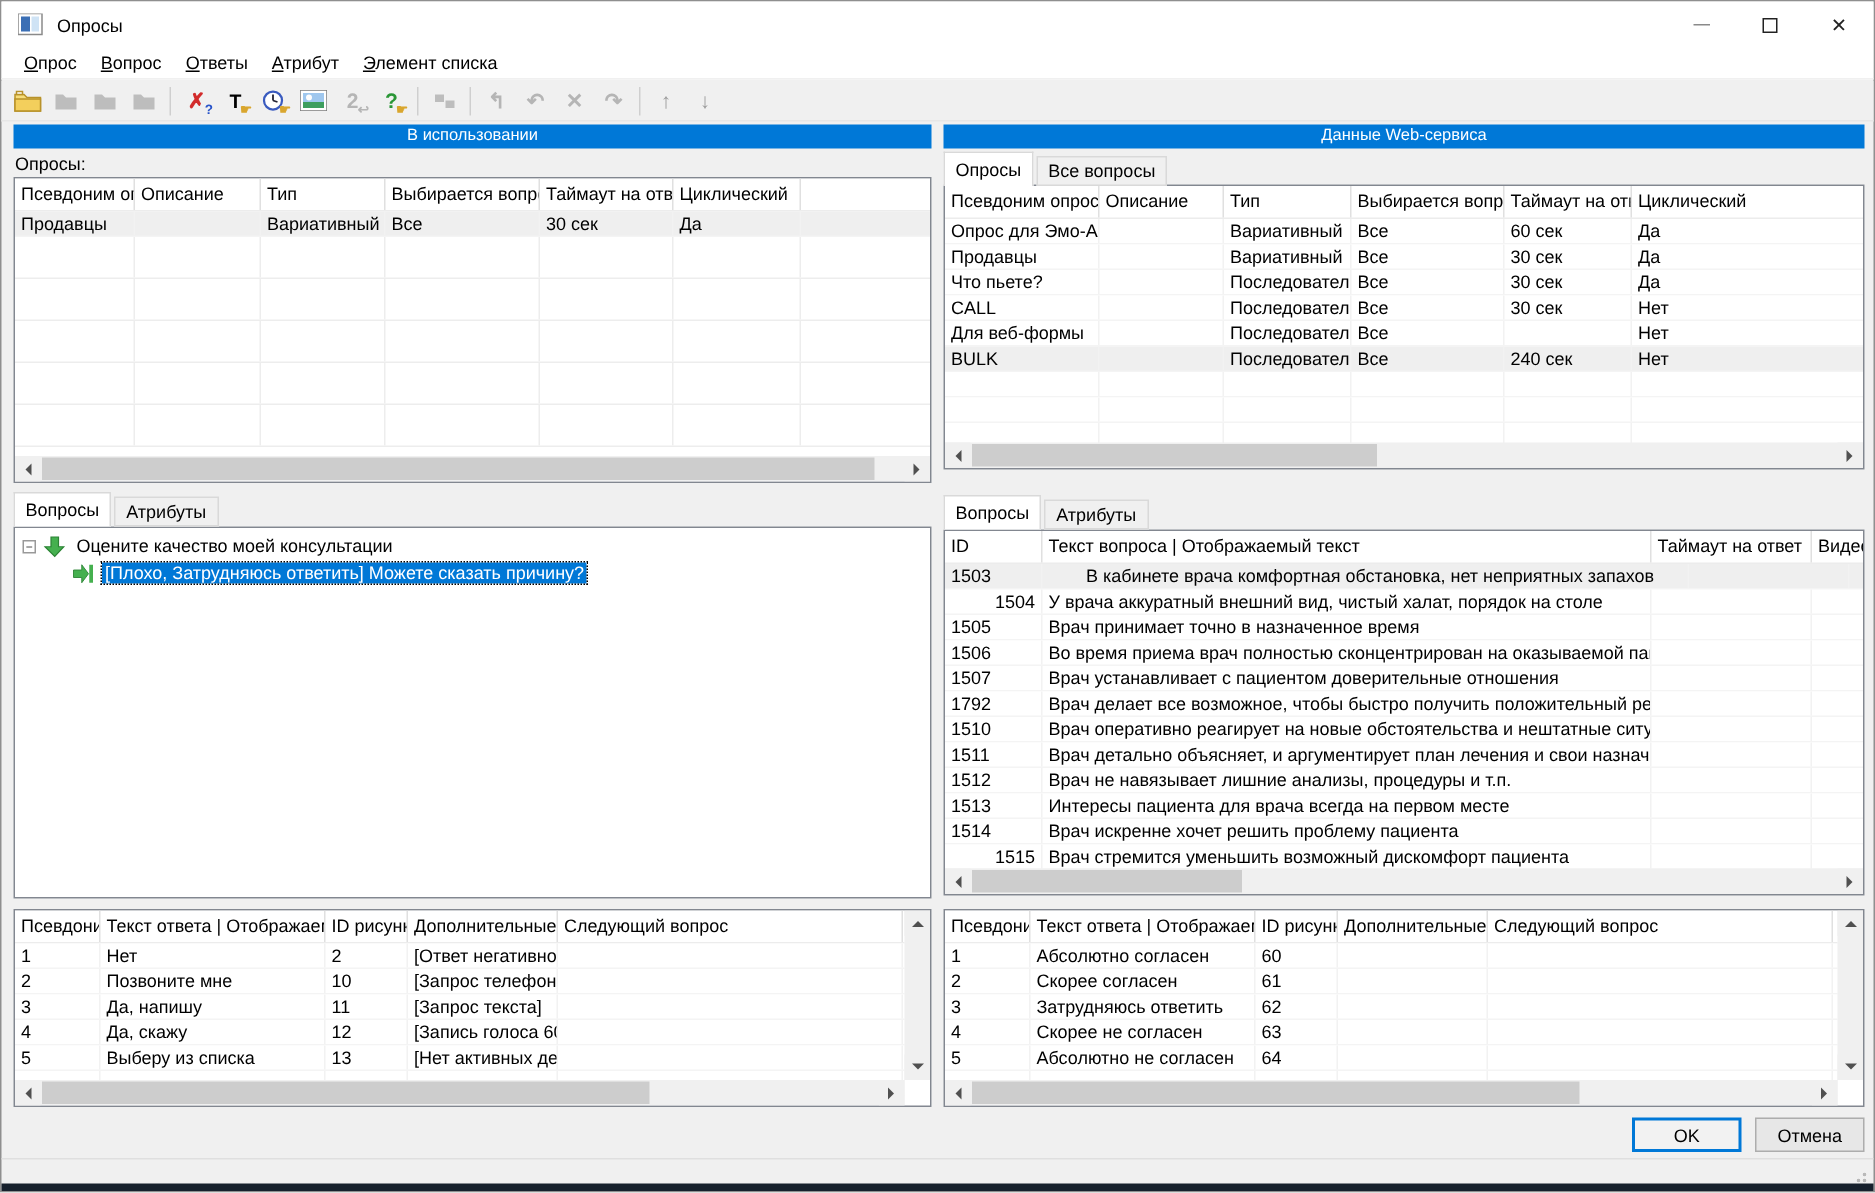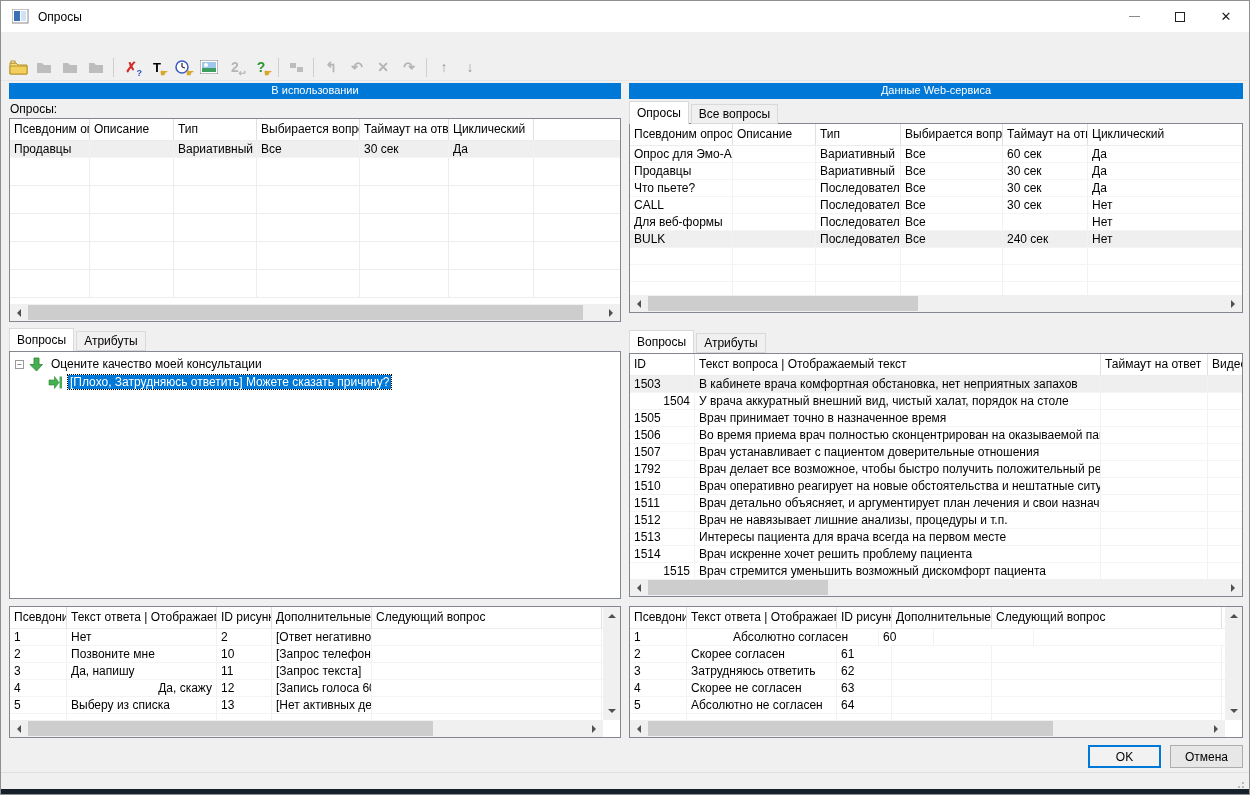--- a/index.html
+++ b/index.html
@@ -108,20 +108,27 @@
         </div>
       <div class="win-btn">
           <span class="glyph-max"></span>
         </div>
       <div class="win-btn">
           <span class="glyph-close">✕</span>
         </div>
     </div>
   </div>
 
+  <div class="menubar">
+    <span class="menu-item">Опрос</span>
+    <span class="menu-item">Вопрос</span>
+    <span class="menu-item">Ответы</span>
+    <span class="menu-item">Атрибут</span>
+    <span class="menu-item">Элемент списка</span>
+  </div>
 
   <div class="toolbar">
     <span class="tb-icon">
       <svg width="19" height="15">
           <path d="M1 3 l6 0 2 2 9 0 0 9 -17 0 z" fill="#f7dd7a" stroke="#b8922a"></path>
           <path d="M1 6 l17 0 0 8 -17 0 z" fill="#f3cf5c" stroke="#b8922a"></path>
           <rect x="2" y="1" width="4" height="2" fill="#fff" stroke="#b8922a"></rect>
         </svg>
     </span>
     <span class="tb-icon">
@@ -325,21 +332,21 @@
           </div>
           <div class="trow">
             <div class="tcell" style="width: 57px;">3</div>
             <div class="tcell" style="width: 150px;">Да, напишу</div>
             <div class="tcell" style="width: 55px;">11</div>
             <div class="tcell" style="width: 100px;">[Запрос текста]</div>
             <div class="tcell" style="width: 230px;"></div>
           </div>
           <div class="trow">
             <div class="tcell" style="width: 57px;">4</div>
-            <div class="tcell" style="width: 150px; text-align: right;">Да, скажу</div>
+            <div class="tcell" style="width: 150px;">Да, скажу</div>
             <div class="tcell" style="width: 55px;">12</div>
             <div class="tcell" style="width: 100px;">[Запись голоса 60 ...</div>
             <div class="tcell" style="width: 230px;"></div>
           </div>
           <div class="trow">
             <div class="tcell" style="width: 57px;">5</div>
             <div class="tcell" style="width: 150px;">Выберу из списка</div>
             <div class="tcell" style="width: 55px;">13</div>
             <div class="tcell" style="width: 100px;">[Нет активных де...</div>
             <div class="tcell" style="width: 230px;"></div>
@@ -490,21 +497,21 @@
     <div class="box" style="top:270px; height:244px;">
       <div class="tbl">
           <div class="trow thead">
             <div class="tcell" style="width: 65px;">ID</div>
             <div class="tcell" style="width: 406px;">Текст вопроса | Отображаемый текст</div>
             <div class="tcell" style="width: 107px;">Таймаут на ответ</div>
             <div class="tcell" style="width: 120px;">Видео</div>
           </div>
           <div class="trow hl">
             <div class="tcell" style="width: 65px;">1503</div>
-            <div class="tcell" style="width: 406px;">В кабинете врача комфортная обстановка, нет неприятных запахов</div>
+            <div class="tcell" style="width: 406px; margin-left: 25px;">В кабинете врача комфортная обстановка, нет неприятных запахов</div>
             <div class="tcell" style="width: 107px;"></div>
             <div class="tcell" style="width: 120px;"></div>
           </div>
           <div class="trow">
             <div class="tcell" style="width: 65px; text-align: right;">1504</div>
             <div class="tcell" style="width: 406px;">У врача аккуратный внешний вид, чистый халат, порядок на столе</div>
             <div class="tcell" style="width: 107px;"></div>
             <div class="tcell" style="width: 120px;"></div>
           </div>
           <div class="trow">
@@ -583,21 +590,21 @@
       <div class="tbl" style="right:17px;">
           <div class="trow thead">
             <div class="tcell" style="width: 57px;">Псевдоним</div>
             <div class="tcell" style="width: 150px;">Текст ответа | Отображаемый...</div>
             <div class="tcell" style="width: 55px;">ID рисунка</div>
             <div class="tcell" style="width: 100px;">Дополнительные ...</div>
             <div class="tcell" style="width: 230px;">Следующий вопрос</div>
           </div>
           <div class="trow">
             <div class="tcell" style="width: 57px;">1</div>
-            <div class="tcell" style="width: 150px; margin-left: 42px;">Абсолютно согласен</div>
+            <div class="tcell" style="width: 150px;">Абсолютно согласен</div>
             <div class="tcell" style="width: 55px;">60</div>
             <div class="tcell" style="width: 100px;"></div>
             <div class="tcell" style="width: 230px;"></div>
           </div>
           <div class="trow">
             <div class="tcell" style="width: 57px;">2</div>
             <div class="tcell" style="width: 150px;">Скорее согласен</div>
             <div class="tcell" style="width: 55px;">61</div>
             <div class="tcell" style="width: 100px;"></div>
             <div class="tcell" style="width: 230px;"></div>

